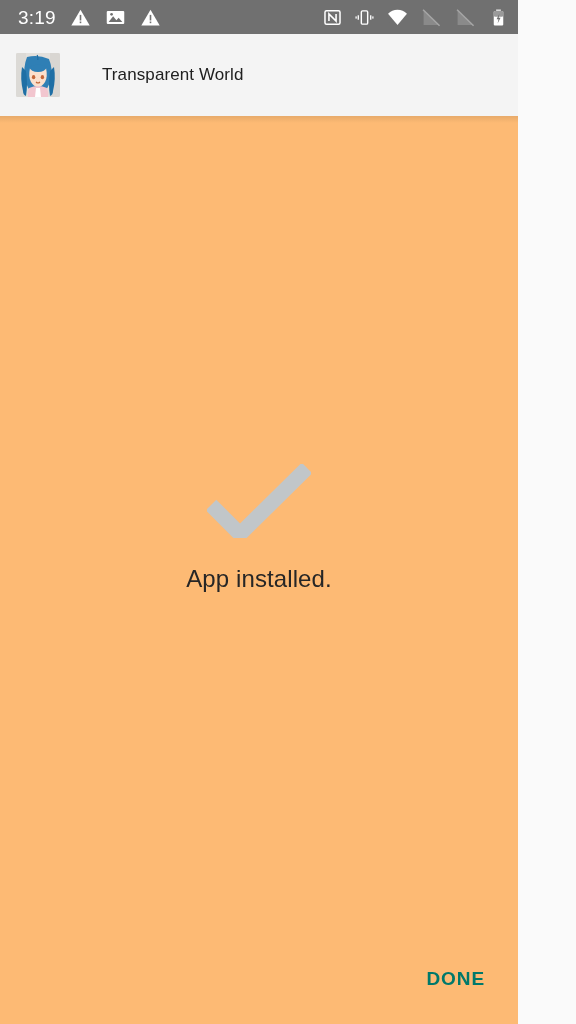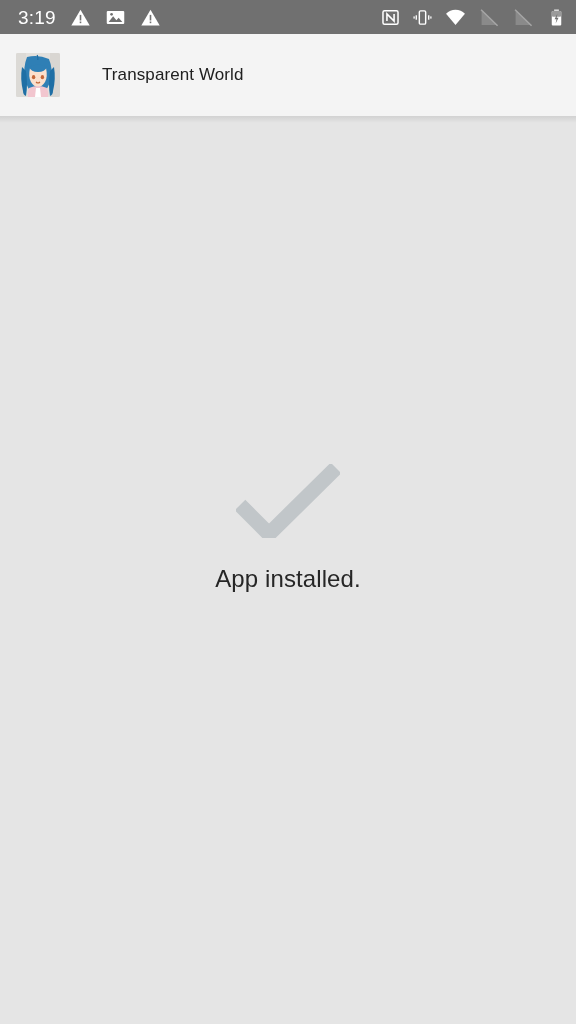--- a/index.html
+++ b/index.html
@@ -4,21 +4,21 @@
 <style>
   * { margin:0; padding:0; box-sizing:border-box; }
   html, body {
     width:576px; height:1024px;
     font-family:"Liberation Sans", sans-serif;
     background:#fafafa;
     overflow:hidden;
   }
   .screen {
     position:relative;
-    width:576px; height:1024px;
+    width:518px; height:1024px;
     background:#fafafa;
     display:flex;
     flex-direction:column;
   }
 
   
   .statusbar {
     height:34px;
     background:#707070;
     display:flex;
@@ -71,21 +71,21 @@
     font-size:17px;
     color:#212121;
     letter-spacing:0.1px;
     white-space:nowrap;
   }
 
   
   .content {
     flex:1 1 auto;
     position:relative;
-    background:#e5e5e5;
+    background:#fdba74;
     display:flex;
     flex-direction:column;
     align-items:center;
     justify-content:flex-start;
   }
   .status-block {
     position:absolute;
     left:0; right:0;
     top:348px;
     display:flex;
@@ -236,16 +236,17 @@
     <div class="status-block">
       <div class="check-wrap">
         <svg viewBox="0 0 104 74">
           <path d="M4 41 L33 70 L100 4" fill="none" stroke="#c1c6c9" stroke-width="15" stroke-linecap="butt" stroke-linejoin="miter"></path>
         </svg>
       </div>
       <div class="status-text">App installed.</div>
     </div>
 
     <div class="actionbar">
+      <button class="text-button">DONE</button>
     </div>
 
   </div>
 </div>
 
 </body></html>

